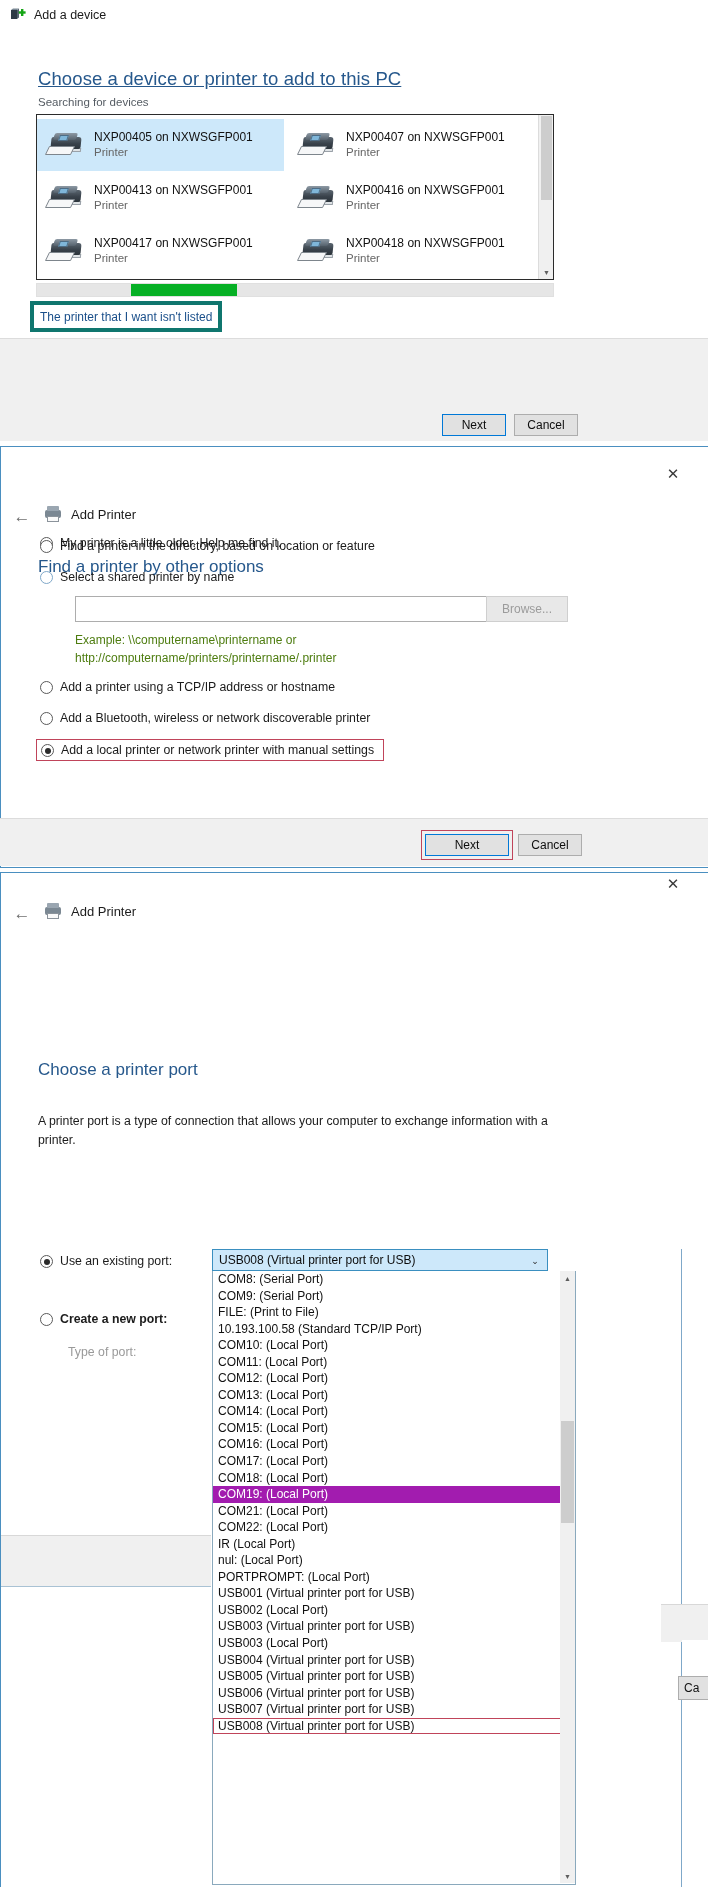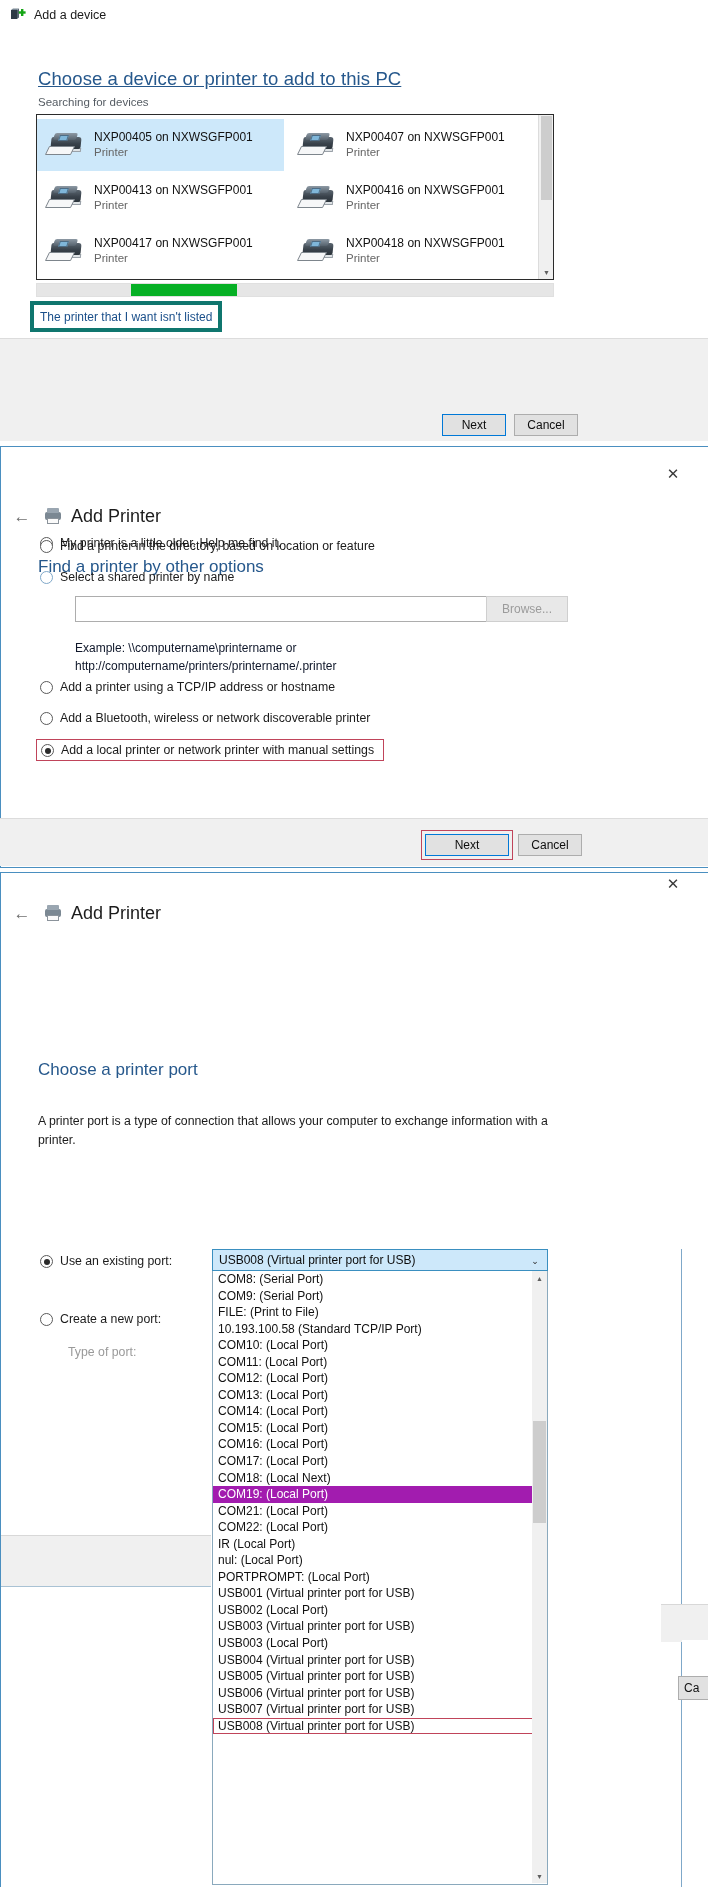--- a/index.html
+++ b/index.html
@@ -119,21 +119,21 @@
     position: absolute; right: 22px; top: 16px; width: 26px; height: 22px;
     font-size: 15px; color: #3a3a3a; display:flex; align-items:center; justify-content:center;
   }
   .ap-back {
     position: absolute; left: 10px; top: 57px; width: 24px; height: 24px;
     color:#6f6f6f; font-size: 17px; display:flex; align-items:center; justify-content:center;
   }
   .ap-brand {
     position: absolute; left: 43px; top: 58px; display:flex; align-items:center; gap: 8px;
   }
-  .ap-brand .t { font-size: 18px; color: #1c1c1c; }
+  .ap-brand .t { font-size: 13px; color: #1c1c1c; }
   
   .prn-sm { width: 20px; height: 17px; position: relative; }
   .prn-sm .b { position:absolute; left:2px; top:4px; width:16px; height:8px; background:#7b8893; border-radius:2px;}
   .prn-sm .t2{ position:absolute; left:4px; top:0px; width:12px; height:5px; background:#9aa6b1; border-radius:1px;}
   .prn-sm .p { position:absolute; left:4px; top:10px; width:12px; height:6px; background:#fafafa; border:1px solid #8b939b;}
 
   .ap-h1 {
     position: absolute; left: 38px; top: 113px;
     font-size: 17px; color: #26588c;
   }
@@ -160,56 +160,56 @@
   }
   #ro6 { left: 4px; top: 3px; }
 
   #shared-input {
     position: absolute; left: 75px; top: 596px; width: 428px; height: 26px;
     border: 1px solid #adadad; background: #fff; font-size: 12px; padding: 0 6px;
     font-family: "Liberation Sans", sans-serif; color:#111;
   }
   #browse-btn { position: absolute; left: 486px; top: 596px; width: 82px; height: 26px; color:#9b9b9b; background:#e8e8e8; border:1px solid #cfcfcf; }
   .ap-example {
-    position: absolute; left: 75px; top: 631px; font-size: 12px; color: #0f172a; line-height: 18px; margin-top: 8px;
+    position: absolute; left: 75px; top: 631px; font-size: 12px; color: #4d7c0f; line-height: 18px;
   }
 
   .ap-footer {
     position: absolute; left: 0; top: 818px; width: 708px; height: 48px;
     background: #f0f0f0; border-top: 1px solid #dcdcdc;
   }
   #ap-next-hl { position: absolute; left: 421px; top: 830px; width: 92px; height: 30px; border: 1px solid #c0445a; }
   #ap-next   { position: absolute; left: 425px; top: 834px; width: 84px; height: 22px; }
   #ap-cancel { position: absolute; left: 518px; top: 834px; width: 64px; height: 22px; }
 
   
   #win-port {
     position: absolute; left: 0; top: 872px; width: 708px; height: 1015px;
     background: #ffffff; border: 1px solid #4a8fc0; border-right: none; border-bottom: none;
   }
   .pp-h1 { position: absolute; left: 38px; top: 1060px; font-size: 17px; color: #26588c; }
   .pp-desc { position: absolute; left: 38px; top: 1112px; width: 540px; font-size: 12.3px; color: #1b1b1b; line-height: 19px; }
 
   #pp1 { left: 40px; top: 1254px; }
-  #pp2 { left: 40px; top: 1312px; }
+  #pp2 { left: 40px; top: 1312px; font-weight: bold; }
   .pp-typeofport { position: absolute; left: 68px; top: 1345px; font-size: 12.3px; color: #9a9a9a; text-align: center; }
 
   #combo {
     position: absolute; left: 212px; top: 1249px; width: 336px; height: 22px;
     border: 1px solid #3a8fc0; background: #cde8fa;
     display: flex; align-items: center; padding-left: 6px;
   }
   #combo .val { font-size: 12px; color: #0c0c0c; }
   #combo .caret {
     position: absolute; right: 5px; top: 4px; width: 14px; height: 14px;
     display:flex; align-items:center; justify-content:center; font-size: 9px; color:#2b2b2b;
   }
 
   #droplist {
-    position: absolute; left: 212px; top: 1271px; width: 336px; height: 614px;
+    position: absolute; left: 212px; top: 1271px; width: 364px; height: 614px;
     background: #ffffff; border: 1px solid #8aa9bd; border-top: none; overflow: hidden;
   }
   .dl-opt {
     height: 16.55px; line-height: 16.55px; padding-left: 5px;
     font-size: 12px; color: #111; white-space: nowrap;
   }
   .dl-opt.sel { background: #a21caf; color: #ffffff; }
   .dl-opt.hl  { outline: 1px solid #c0445a; outline-offset: -1px; }
   #dl-scroll {
     position: absolute; right: 0; top: 0; width: 15px; height: 612px; background: #f0f0f0;
@@ -460,21 +460,21 @@
         <div class="dl-opt">FILE: (Print to File)</div>
         <div class="dl-opt">10.193.100.58 (Standard TCP/IP Port)</div>
         <div class="dl-opt">COM10: (Local Port)</div>
         <div class="dl-opt">COM11: (Local Port)</div>
         <div class="dl-opt">COM12: (Local Port)</div>
         <div class="dl-opt">COM13: (Local Port)</div>
         <div class="dl-opt">COM14: (Local Port)</div>
         <div class="dl-opt">COM15: (Local Port)</div>
         <div class="dl-opt">COM16: (Local Port)</div>
         <div class="dl-opt">COM17: (Local Port)</div>
-        <div class="dl-opt">COM18: (Local Next)</div>
+        <div class="dl-opt">COM18: (Local Port)</div>
         <div class="dl-opt sel">COM19: (Local Port)</div>
         <div class="dl-opt">COM21: (Local Port)</div>
         <div class="dl-opt">COM22: (Local Port)</div>
         <div class="dl-opt">IR (Local Port)</div>
         <div class="dl-opt">nul: (Local Port)</div>
         <div class="dl-opt">PORTPROMPT: (Local Port)</div>
         <div class="dl-opt">USB001 (Virtual printer port for USB)</div>
         <div class="dl-opt">USB002 (Local Port)</div>
         <div class="dl-opt">USB003 (Virtual printer port for USB)</div>
         <div class="dl-opt">USB003 (Local Port)</div>

